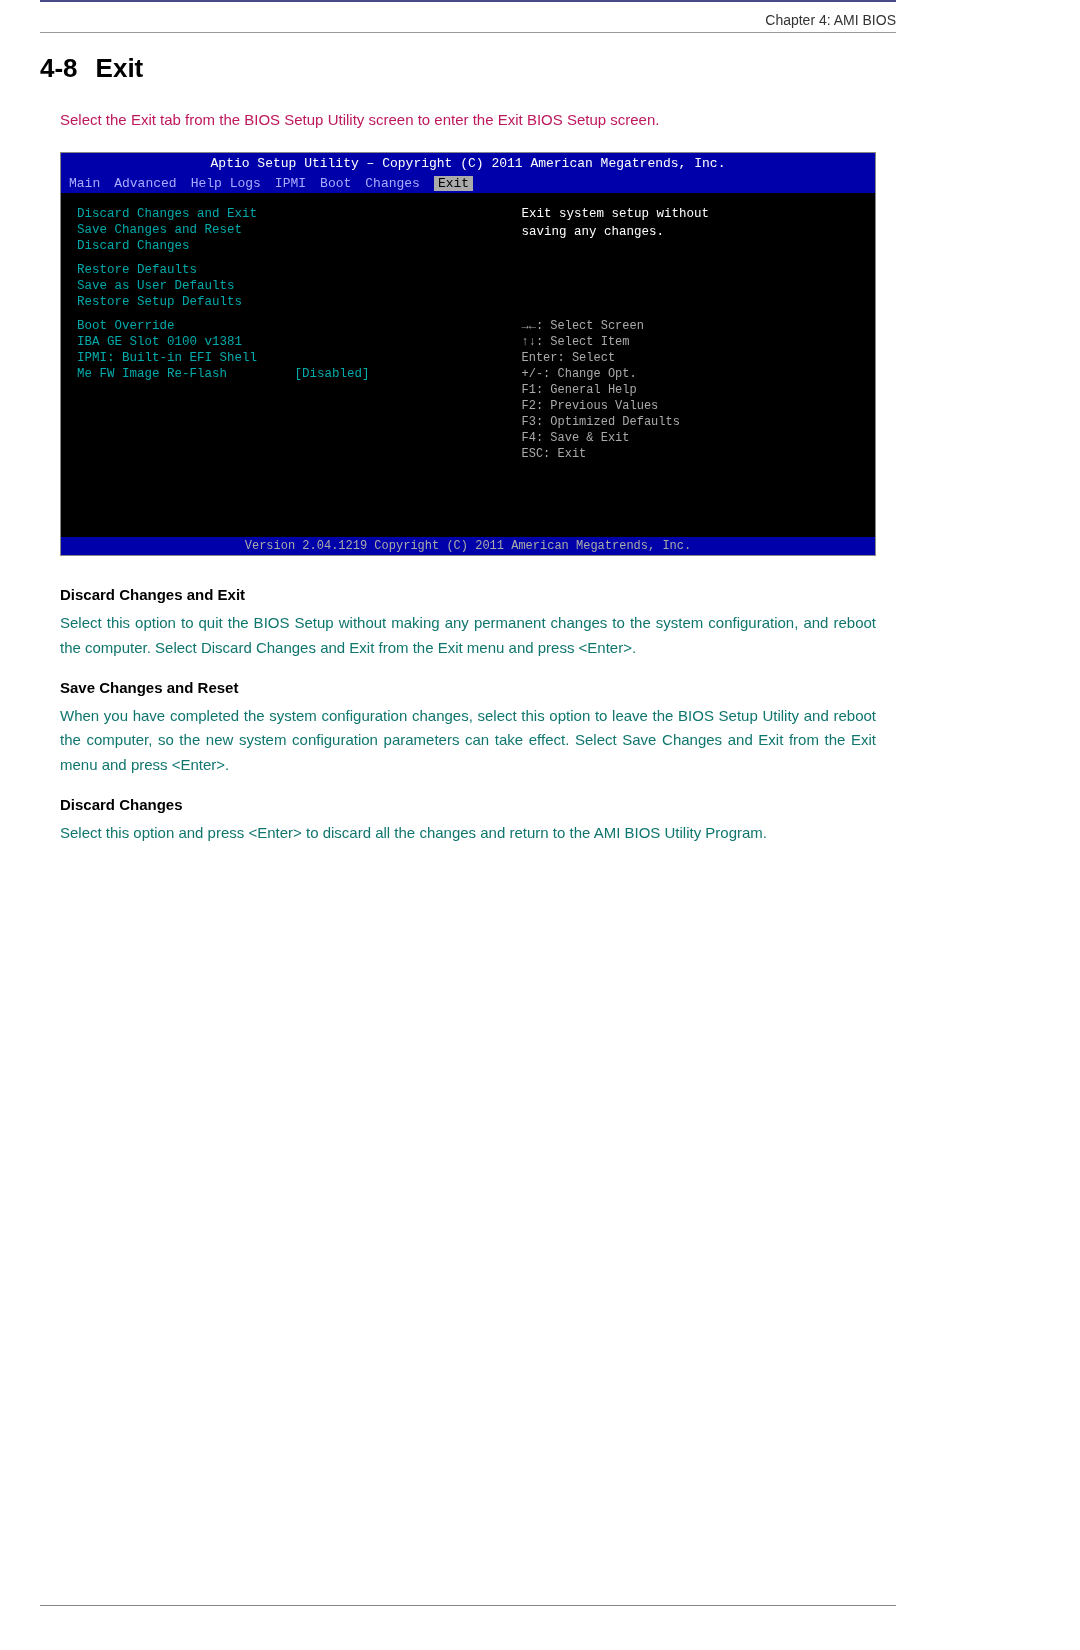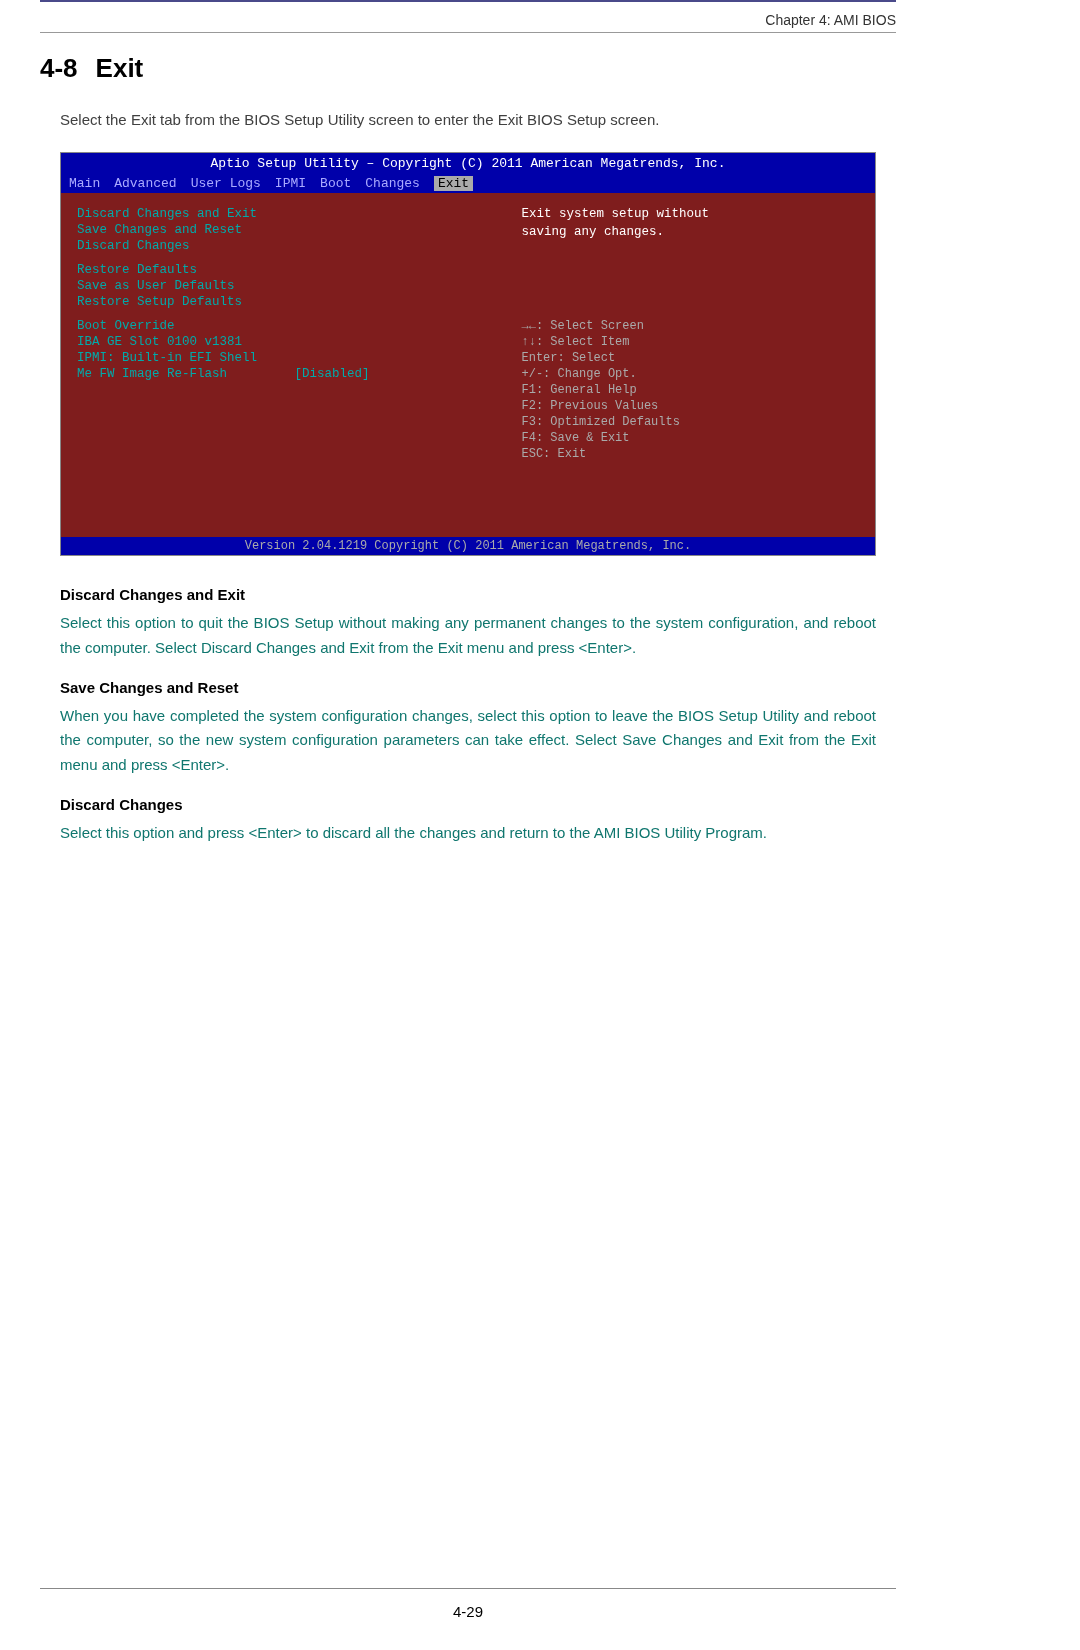--- a/index.html
+++ b/index.html
@@ -56,28 +56,28 @@
     .section-title {
       font-size: 26px;
       font-weight: bold;
       color: #000;
     }
 
     .intro-text {
       margin: 18px 60px 20px 60px;
       font-size: 15px;
       line-height: 1.6;
-      color: #404040;
+      color: #be185d;
     }
 
     
     .bios-screenshot {
       margin: 0 60px 30px 60px;
       border: 1px solid #888;
-      background: #7f1d1d;
+      background: #000000;
       font-family: 'Courier New', monospace;
       font-size: 13px;
     }
 
     .bios-title-bar {
       background: #0000aa;
       color: #ffffff;
       text-align: center;
       padding: 3px 8px;
       font-size: 13px;
@@ -209,21 +209,21 @@
     <span class="section-title">Exit</span>
   </div>
 
   <div class="intro-text">Select the Exit tab from the BIOS Setup Utility screen to enter the Exit BIOS Setup screen.</div>
 
   <div class="bios-screenshot">
     <div class="bios-title-bar">Aptio Setup Utility – Copyright (C) 2011 American Megatrends, Inc.</div>
     <div class="bios-menu-bar">
       <span class="menu-item">Main</span>
       <span class="menu-item">Advanced</span>
-      <span class="menu-item">User Logs</span>
+      <span class="menu-item">Help Logs</span>
       <span class="menu-item">IPMI</span>
       <span class="menu-item">Boot</span>
       <span class="menu-item">Changes</span>
       <span class="menu-item active">Exit</span>
     </div>
 
     <div class="bios-body">
 
       <div class="bios-left">
         <div class="bios-group">
@@ -281,16 +281,15 @@
 
   <div class="doc-section">
     <div class="doc-section-title">Discard Changes</div>
     <div class="doc-section-body">
       Select this option and press &lt;Enter&gt; to discard all the changes and return to the AMI BIOS Utility Program.
     </div>
   </div>
 
   <div class="bottom-area">
     <div class="bottom-rule-line"></div>
-    <div class="page-number">4-29</div>
   </div>
 
 </div>
 
 </body></html>

